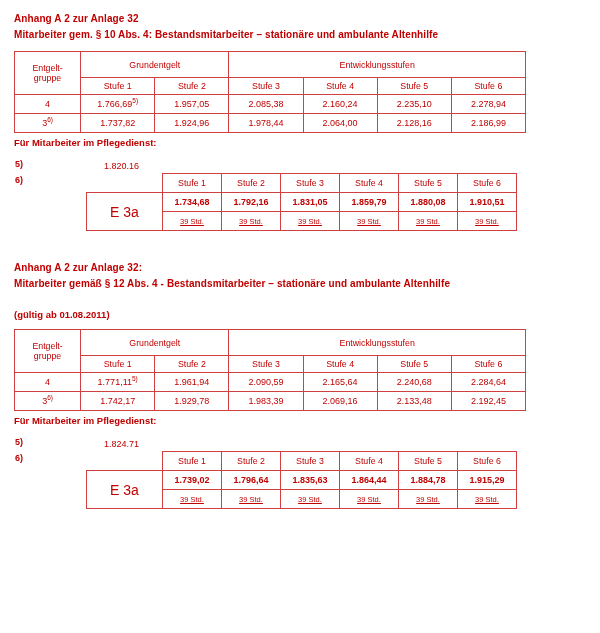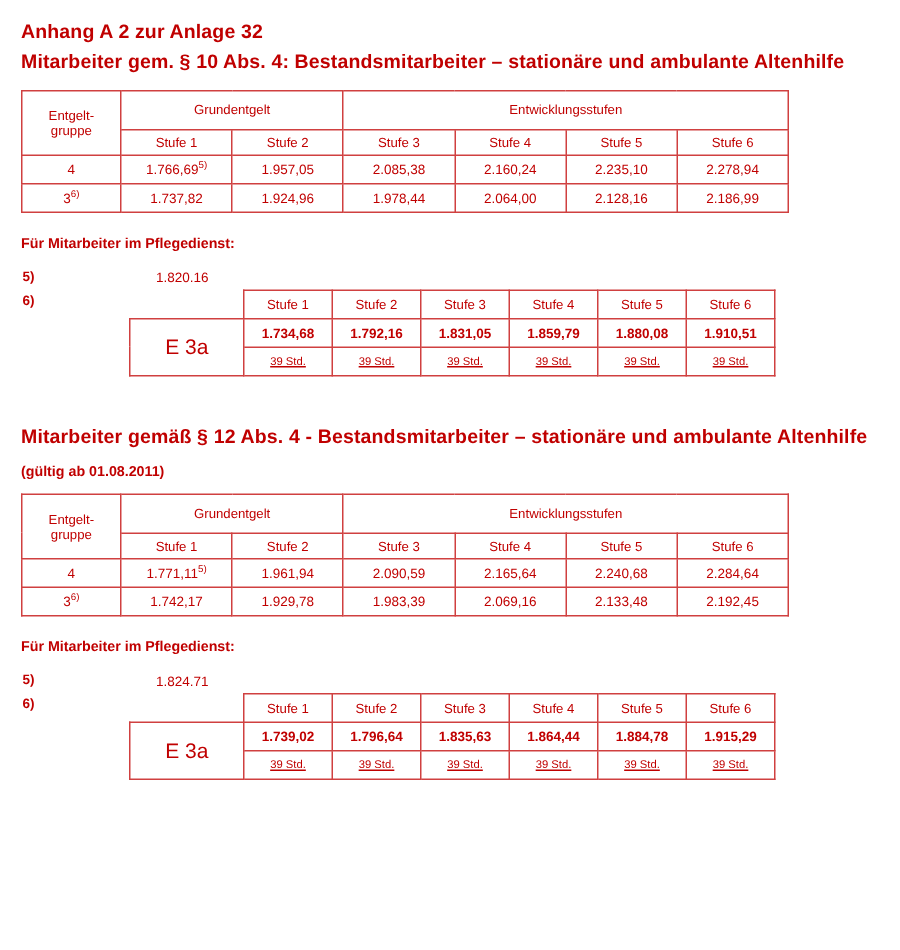--- a/index.html
+++ b/index.html
@@ -14,40 +14,40 @@
     color: #c00000;
     position: relative;
     overflow: hidden;
   }
   .page {
     padding: 12px 10px 0 14px;
     box-sizing: border-box;
     width: 600px;
   }
   .heading {
-    font-size: 13px;
+    font-size: 10px;
     font-weight: bold;
     color: #c00000;
     line-height: 1.45;
     letter-spacing: 0.1px;
   }
   .heading.sub {
     margin-top: 1px;
   }
   .validity {
     font-size: 9.5px;
     font-weight: bold;
     color: #c00000;
     margin-top: 13px;
   }
   .section-label {
     font-size: 9.5px;
     font-weight: bold;
     color: #c00000;
-    margin-top: 15px;
+    margin-top: 4px;
   }
   table {
     border-collapse: collapse;
     font-size: 8.5px;
     color: #c00000;
   }
   .grid {
     margin-top: 9px;
     width: 512px;
     table-layout: fixed;
@@ -235,22 +235,23 @@
           </td>
         </tr>
       </tbody>
         </table>
     </div>
   </div>
 
   <div class="spacer-gap"></div>
 
   <div>
+    <div class="heading">Anhang A 2 zur Anlage 32:</div>
     <div class="heading sub">Mitarbeiter gemäß § 12 Abs. 4 - Bestandsmitarbeiter – stationäre und ambulante Altenhilfe</div>
-    <div class="validity" style="margin-top:8px;">(gültig ab 01.08.2011)</div>
+    <div class="validity" style="margin-top:18px;">(gültig ab 01.08.2011)</div>
 
     <table class="grid">
       <colgroup>
         <col style="width:66px">
         <col style="width:74px">
           <col style="width:74px">
         <col style="width:74px">
           <col style="width:74px">
           <col style="width:74px">
           <col style="width:74px">

